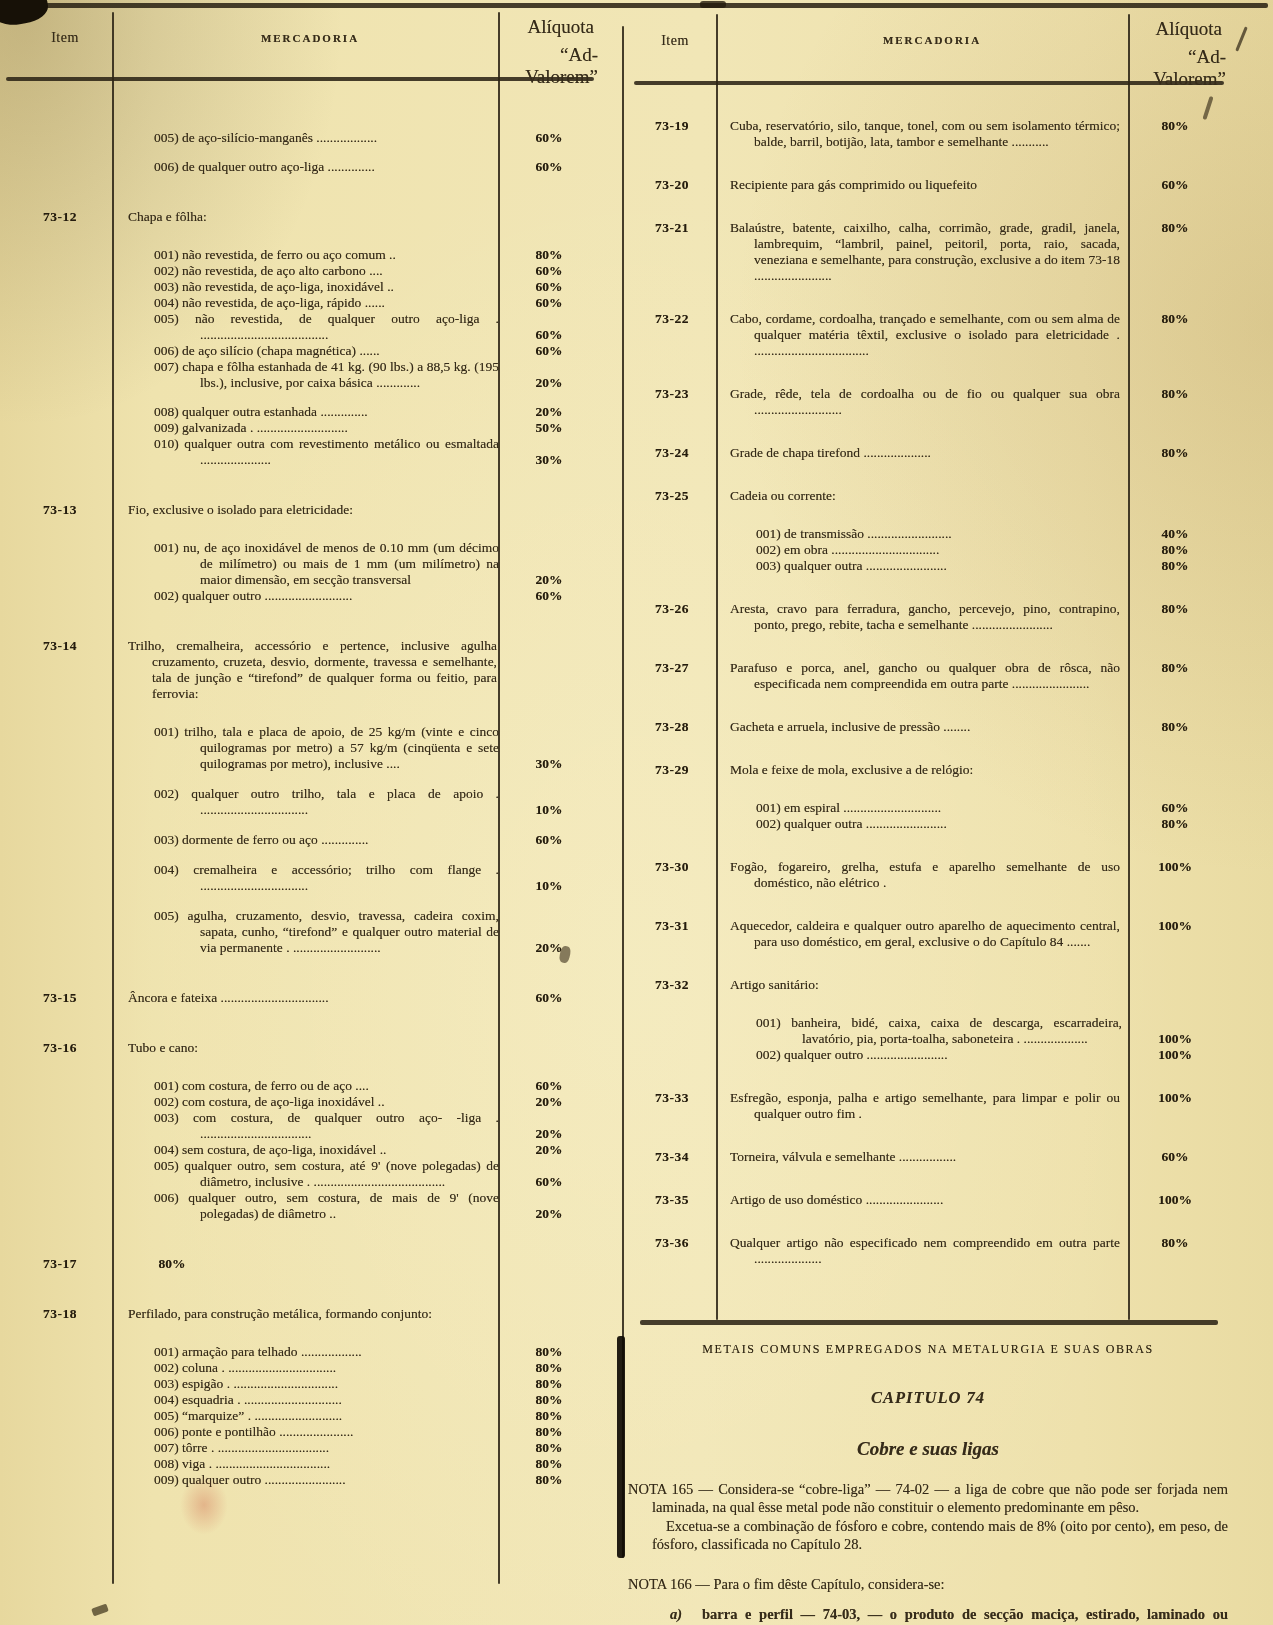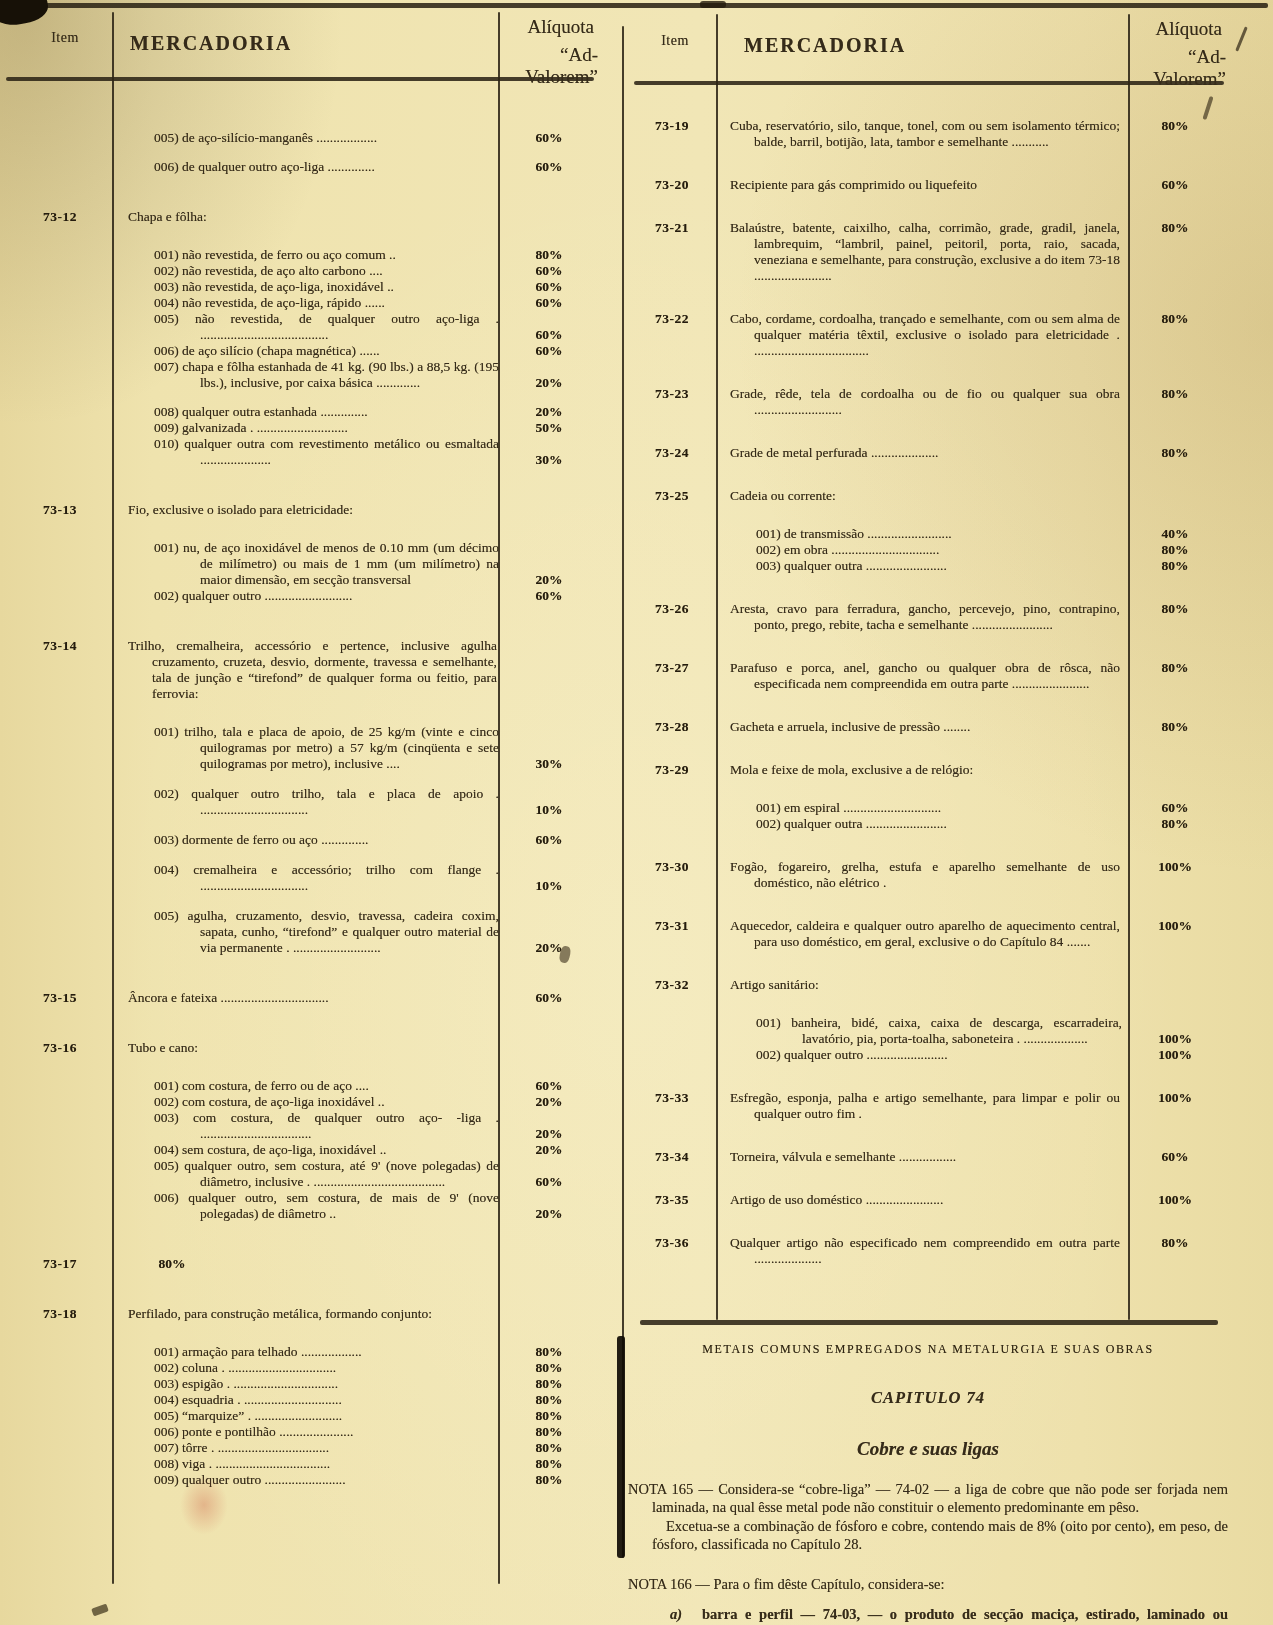--- a/index.html
+++ b/index.html
@@ -13,21 +13,21 @@
       radial-gradient(ellipse at 50% 60%, rgba(255,250,220,0.25), transparent 60%),
       linear-gradient(90deg,#e7d89e 0%,#efe3ae 12%,#f1e6b6 55%,#eee1ac 85%,#e9dba2 100%);
     text-shadow:0 0 0.5px rgba(70,55,25,0.55);
   }
   
   .hline,.vline{position:absolute;background:#2c2416;}
   .soft{opacity:0.88;border-radius:2px;}
   
   .th{position:absolute;font-size:14px;}
   .th-item{letter-spacing:0.5px;}
-  .th-merc{font-weight:700;letter-spacing:2px;font-size:20px;}
+  .th-merc{text-align:center;font-weight:700;letter-spacing:2px;font-size:11px;}
   .th-aliq{text-align:right;font-size:19px;}
   
   .tbody{position:absolute;font-size:13.5px;line-height:16px;overflow:hidden;}
   #left-body{left:8px;top:96px;width:585px;height:1525px;}
   #right-body{left:628px;top:98px;width:594px;height:1222px;}
   .entry{display:flex;margin-top:34px;}
   #right-body .entry{margin-top:27px;}
   .tbody .entry:first-child{margin-top:12px;}
   #right-body .entry:first-child{margin-top:20px;}
   .item-no{width:104px;flex:none;text-align:center;font-weight:700;letter-spacing:0.5px;color:#241c0e;}
@@ -342,21 +342,21 @@
           <div class="main-row">
             <div class="main-desc">Grade, rêde, tela de cordoalha ou de fio ou qualquer sua obra ..........................</div>
             <div class="rate">80%</div>
           </div>
         </div>
       </div>
       <div class="entry">
         <div class="item-no">73-24</div>
         <div class="content">
           <div class="main-row">
-            <div class="main-desc">Grade de metal perfurada ....................</div>
+            <div class="main-desc">Grade de chapa tirefond ....................</div>
             <div class="rate">80%</div>
           </div>
         </div>
       </div>
       <div class="entry">
         <div class="item-no">73-25</div>
         <div class="content">
           <div class="main-row">
             <div class="main-desc">Cadeia ou corrente:</div>
             <div class="rate"></div>

